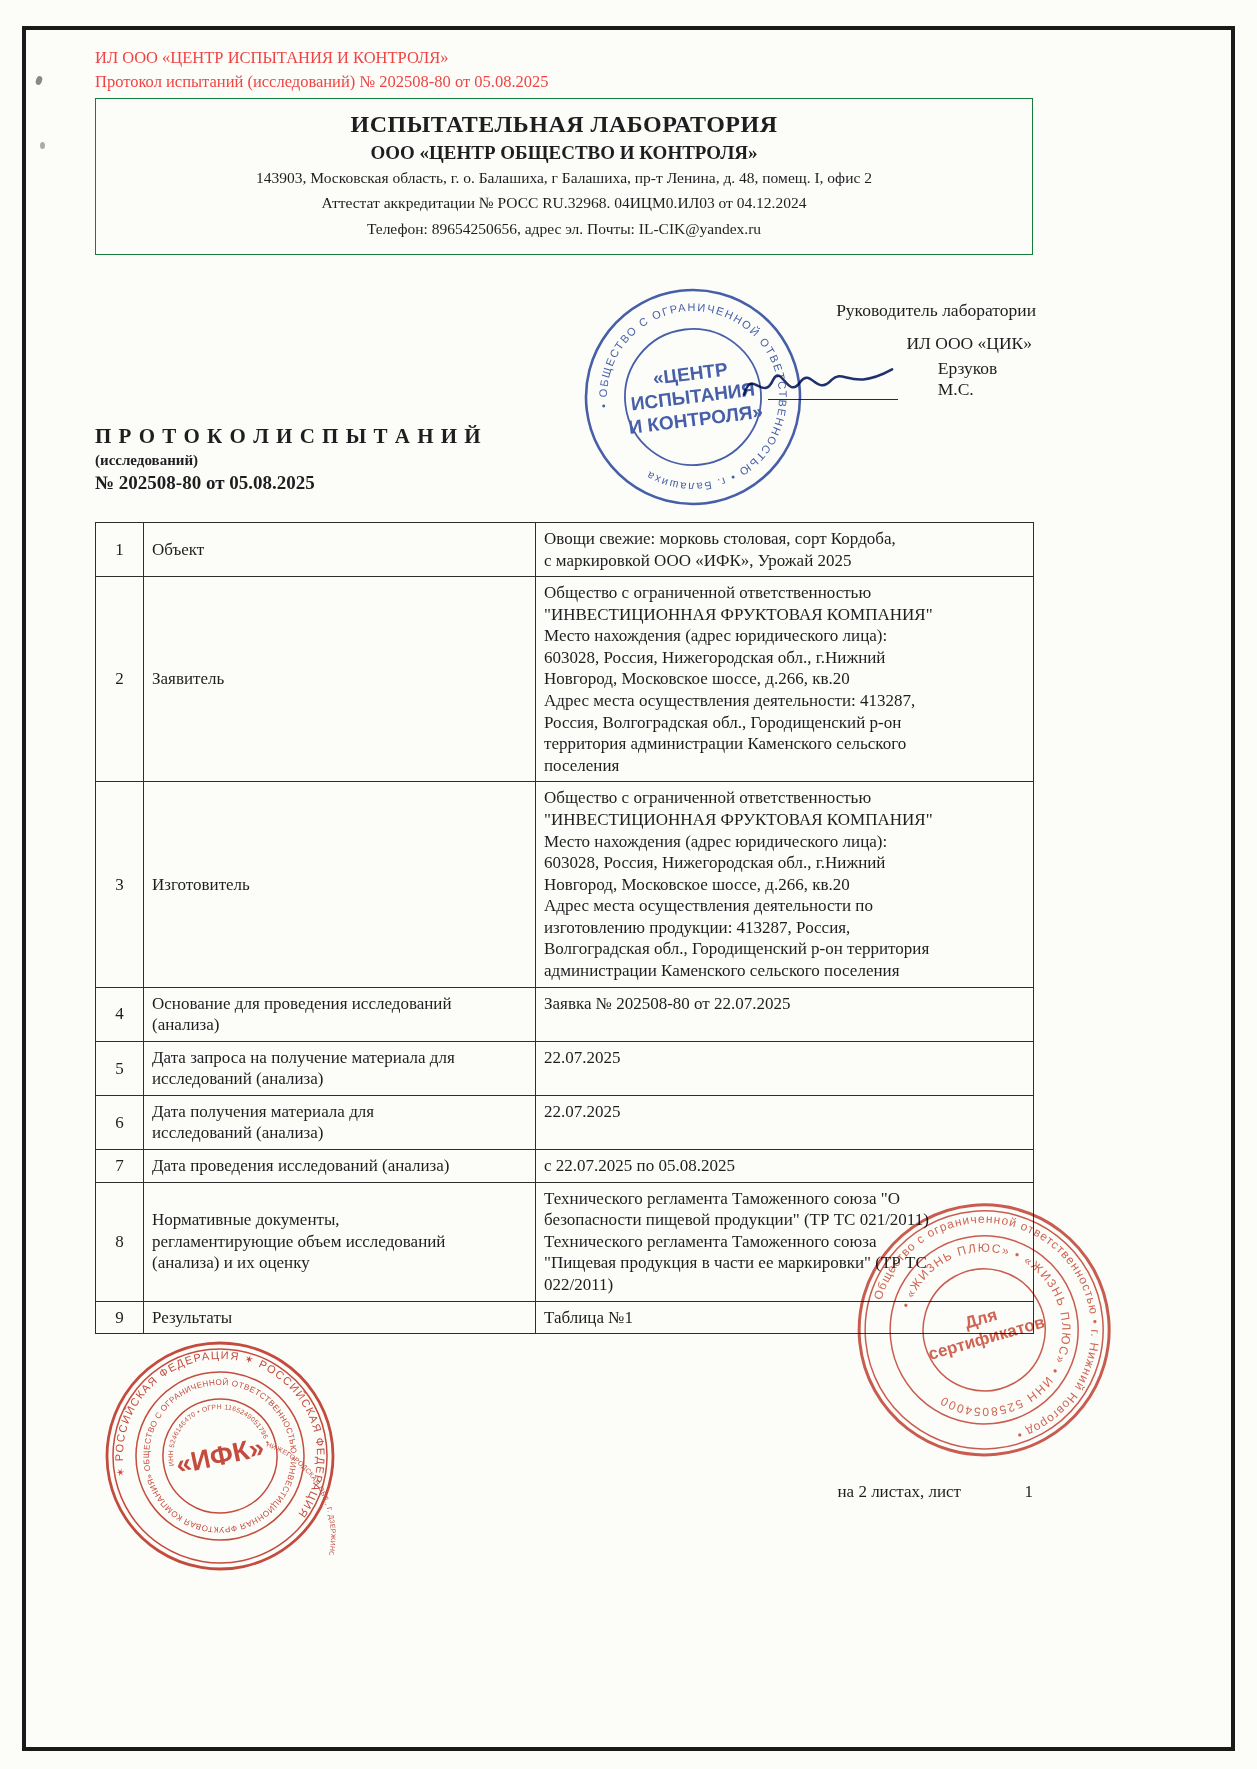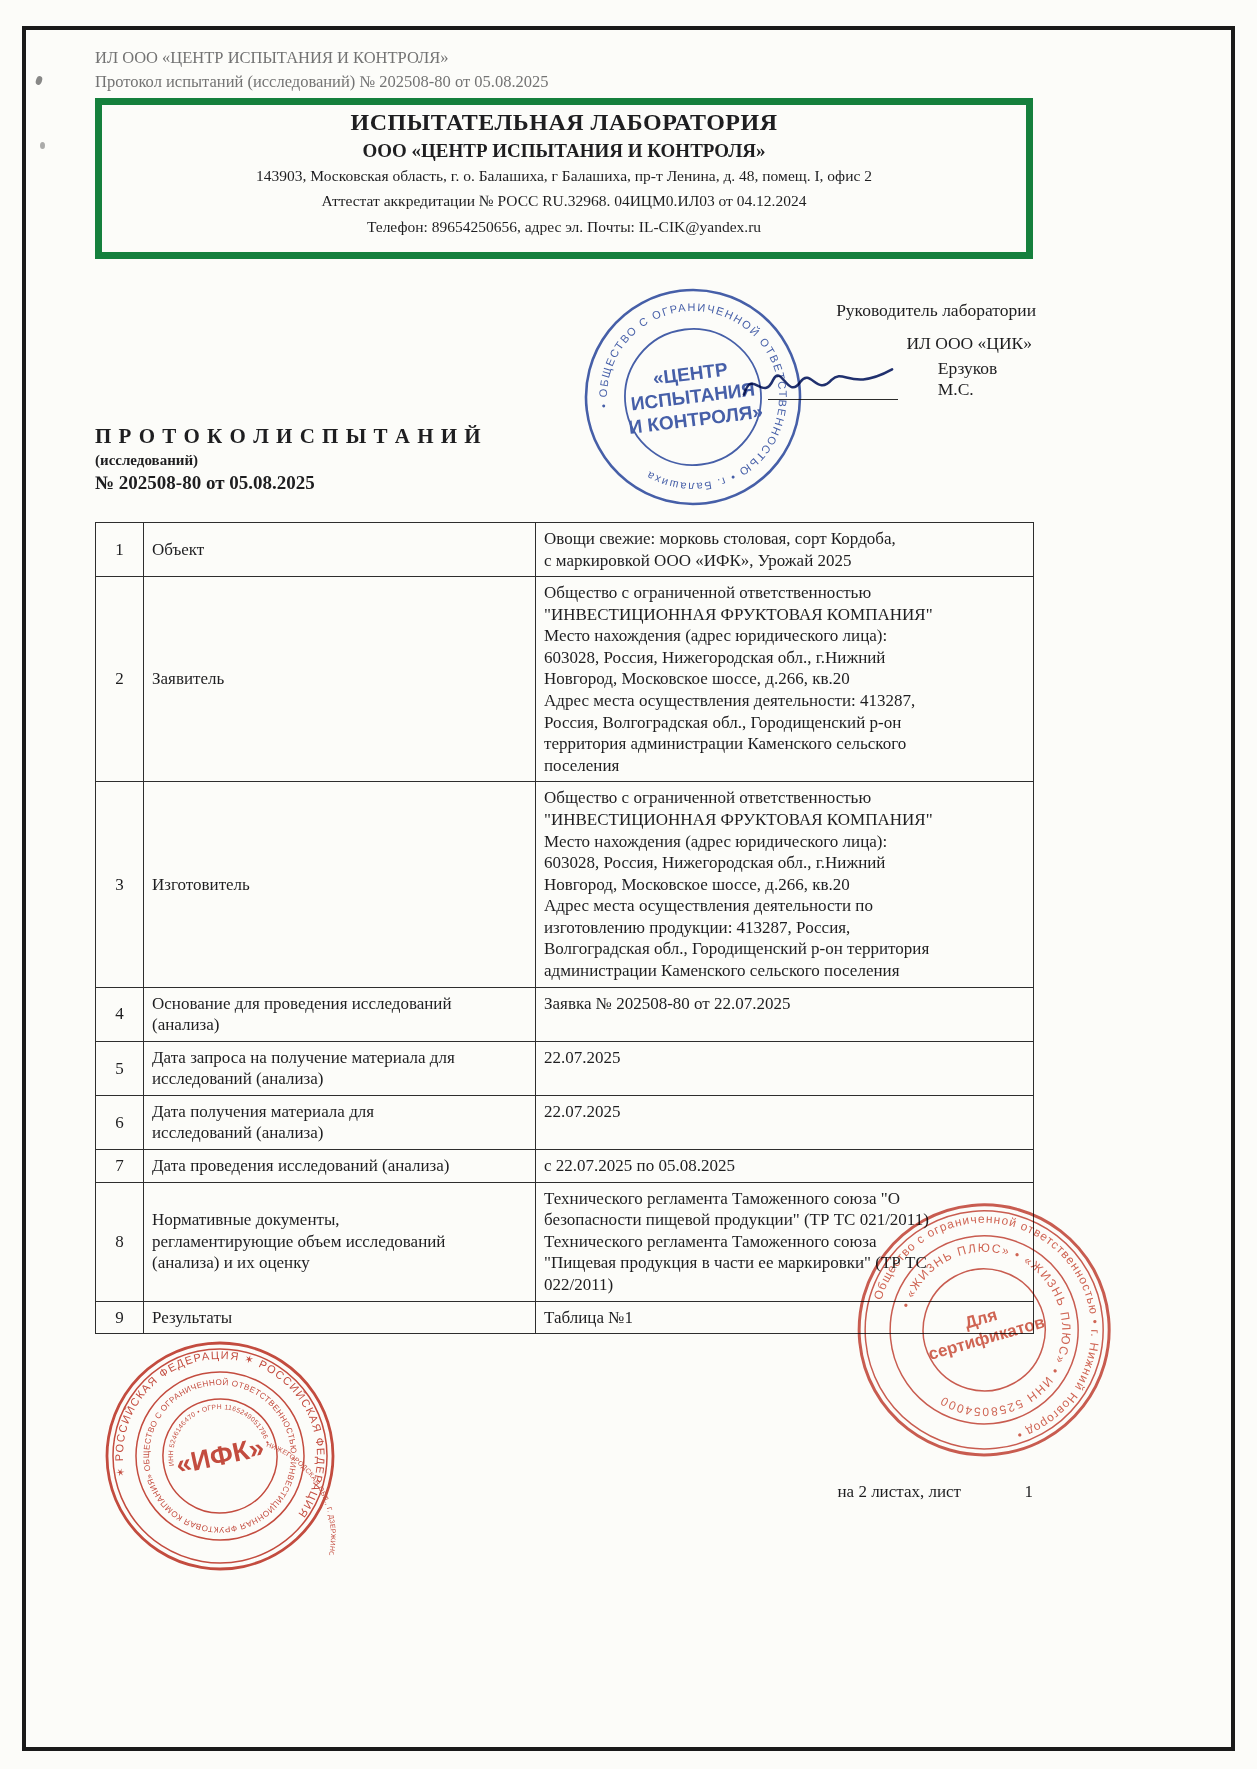--- a/index.html
+++ b/index.html
@@ -5,23 +5,23 @@
   * { margin:0; padding:0; box-sizing:border-box; }
   html,body { background:#e9e9e5; }
   body { width:1257px; height:1769px; font-family:"Liberation Serif", serif; color:#1e1e20; }
 
   .page { position:relative; width:1257px; height:1769px; background:#fcfcf9; overflow:hidden; }
   .scan-frame { position:absolute; top:26px; left:22px; right:22px; bottom:18px; border:4px solid #1a1a1a; pointer-events:none; }
   .speck { position:absolute; background:#4a4a4a; border-radius:50%; opacity:.65; }
   .speck.s1 { left:36px; top:76px; width:6px; height:9px; transform:rotate(20deg); }
   .speck.s2 { left:40px; top:142px; width:5px; height:7px; opacity:.45; }
 
-  .doc-header { position:absolute; left:95px; top:46px; font-size:16.5px; line-height:1.45; color:#737373; }
-
-  .lab-box { position:absolute; left:95px; top:98px; width:938px; border:7px solid #15803d; padding:4px 10px 14px; text-align:center; }
+  .doc-header { position:absolute; left:95px; top:46px; font-size:16.5px; line-height:1.45; color:#ef4444; }
+
+  .lab-box { position:absolute; left:95px; top:98px; width:938px; border:1px solid #15803d; padding:12px 10px 14px; text-align:center; }
   .lab-title { font-size:24px; font-weight:bold; letter-spacing:.5px; }
   .lab-sub { font-size:19px; font-weight:bold; margin-top:4px; }
   .lab-line { font-size:15.5px; line-height:1.5; margin-top:2px; }
 
   .signatory { position:absolute; left:768px; top:300px; width:268px; font-size:17.5px; }
   .sig-role { text-align:right; }
   .sig-org { text-align:right; margin-top:12px; padding-right:4px; }
   .sig-row { display:flex; justify-content:flex-end; align-items:flex-end; margin-top:4px;gap:32px; }
   .sig-line { position:relative; width:132px; height:34px; border-bottom:1.6px solid #2b2b2b; }
   .sig-scribble { position:absolute; left:-34px; bottom:-8px; width:168px; height:48px; }
@@ -66,21 +66,21 @@
   <div class="speck s1"></div>
   <div class="speck s2"></div>
 
   <div class="doc-header">
     <div>ИЛ ООО «ЦЕНТР ИСПЫТАНИЯ И КОНТРОЛЯ»</div>
     <div>Протокол испытаний (исследований) № 202508-80 от 05.08.2025</div>
   </div>
 
   <div class="lab-box">
     <div class="lab-title">ИСПЫТАТЕЛЬНАЯ ЛАБОРАТОРИЯ</div>
-    <div class="lab-sub">ООО «ЦЕНТР ИСПЫТАНИЯ И КОНТРОЛЯ»</div>
+    <div class="lab-sub">ООО «ЦЕНТР ОБЩЕСТВО И КОНТРОЛЯ»</div>
     <div class="lab-line">143903, Московская область, г. о. Балашиха, г Балашиха, пр-т Ленина, д. 48, помещ. I, офис 2</div>
     <div class="lab-line">Аттестат аккредитации № РОСС RU.32968. 04ИЦМ0.ИЛ03 от 04.12.2024</div>
     <div class="lab-line">Телефон: 89654250656, адрес эл. Почты: IL-CIK@yandex.ru</div>
   </div>
 
   <div class="signatory">
     <div class="sig-role">Руководитель лаборатории</div>
     <div class="sig-org">ИЛ ООО «ЦИК»</div>
     <div class="sig-row">
       <span class="sig-line">

